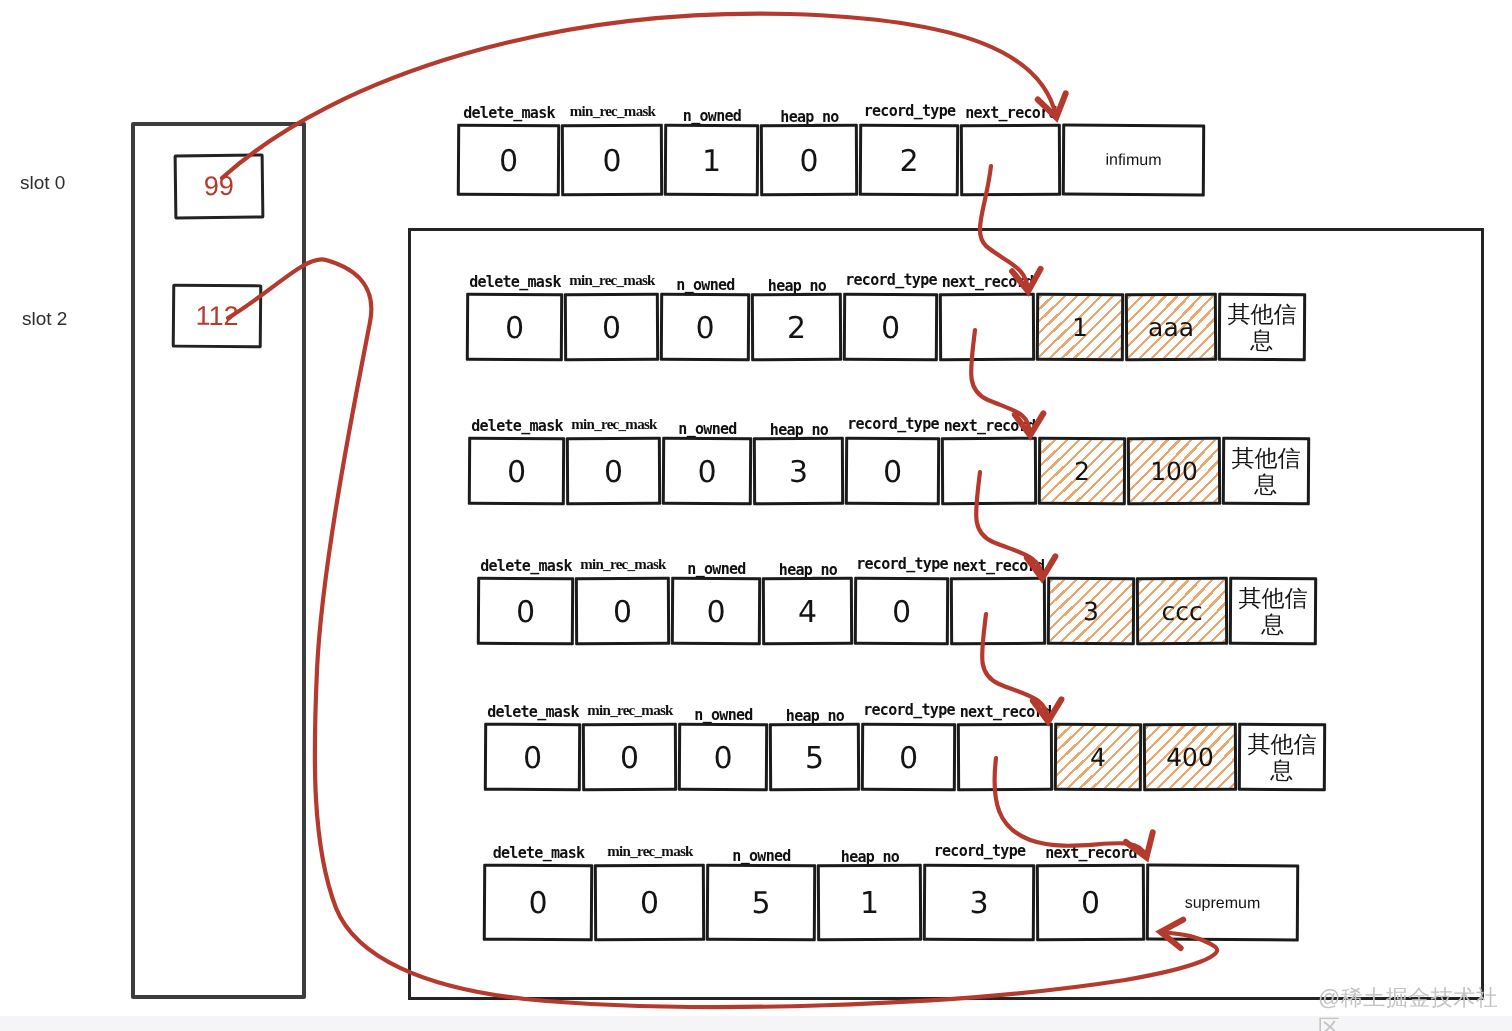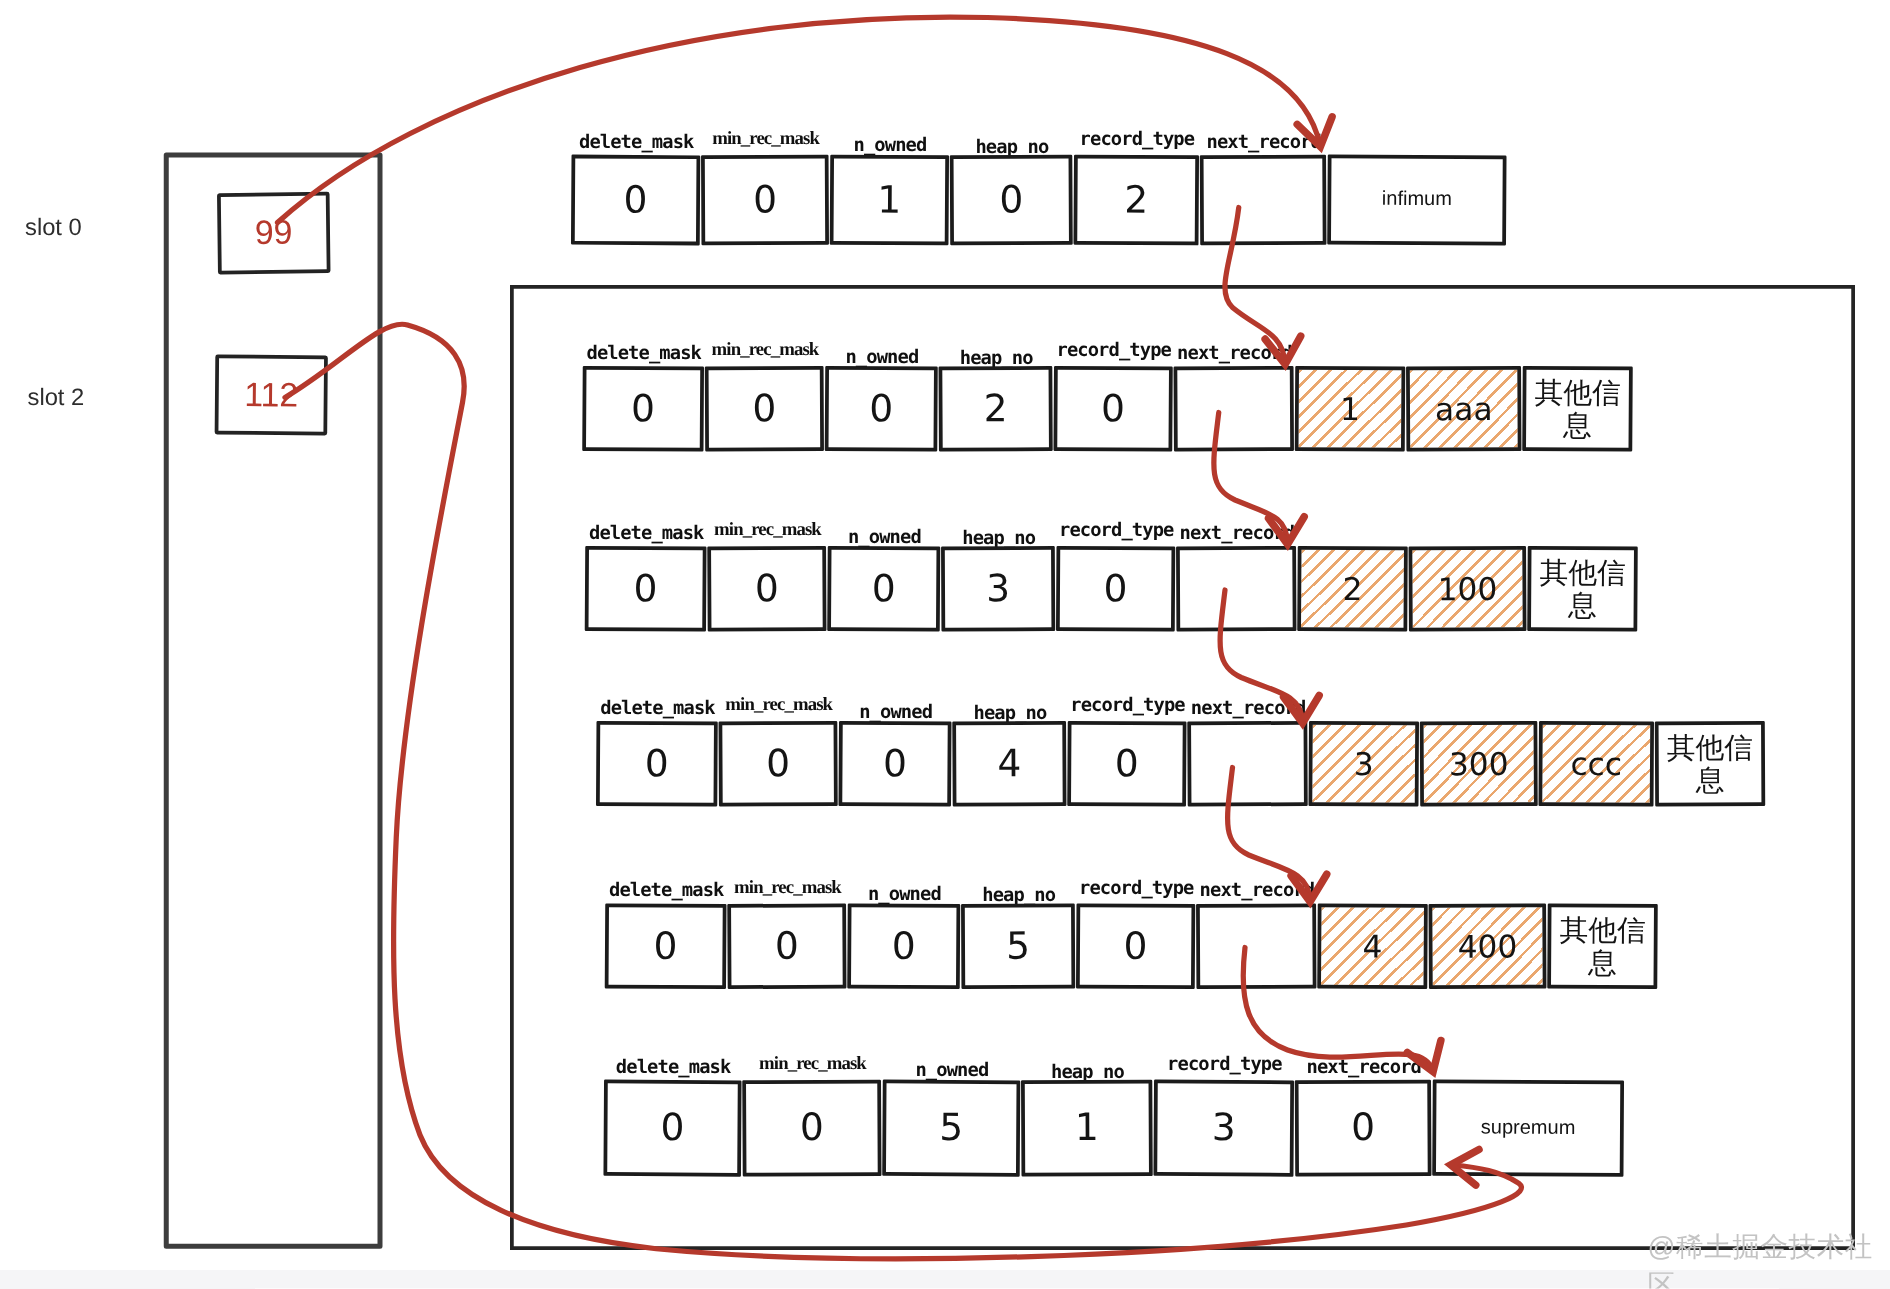--- a/index.html
+++ b/index.html
@@ -149,21 +149,20 @@
       <span style="width:97px">next_record</span>
     </div>
     <div class="cells" style="height:68px;">
       <div class="cell" style="width:97px">0</div>
       <div class="cell" style="width:95px">0</div>
       <div class="cell" style="width:90px">0</div>
       <div class="cell" style="width:91px">4</div>
       <div class="cell" style="width:95px">0</div>
       <div class="cell" style="width:96px"></div>
       <div class="cell orange" style="width:88px">3</div>
-      <div class="cell orange" style="width:94px">300</div>
       <div class="cell orange" style="width:92px">ccc</div>
       <div class="cell info" style="width:88px">其他信息</div>
     </div>
   </div>
 
   <div class="rec" style="left:484px;top:703px;">
     <div class="labels">
       <span style="width:98px">delete_mask</span>
       <span style="width:96px">min_rec_mask</span>
       <span style="width:91px">n_owned</span>

